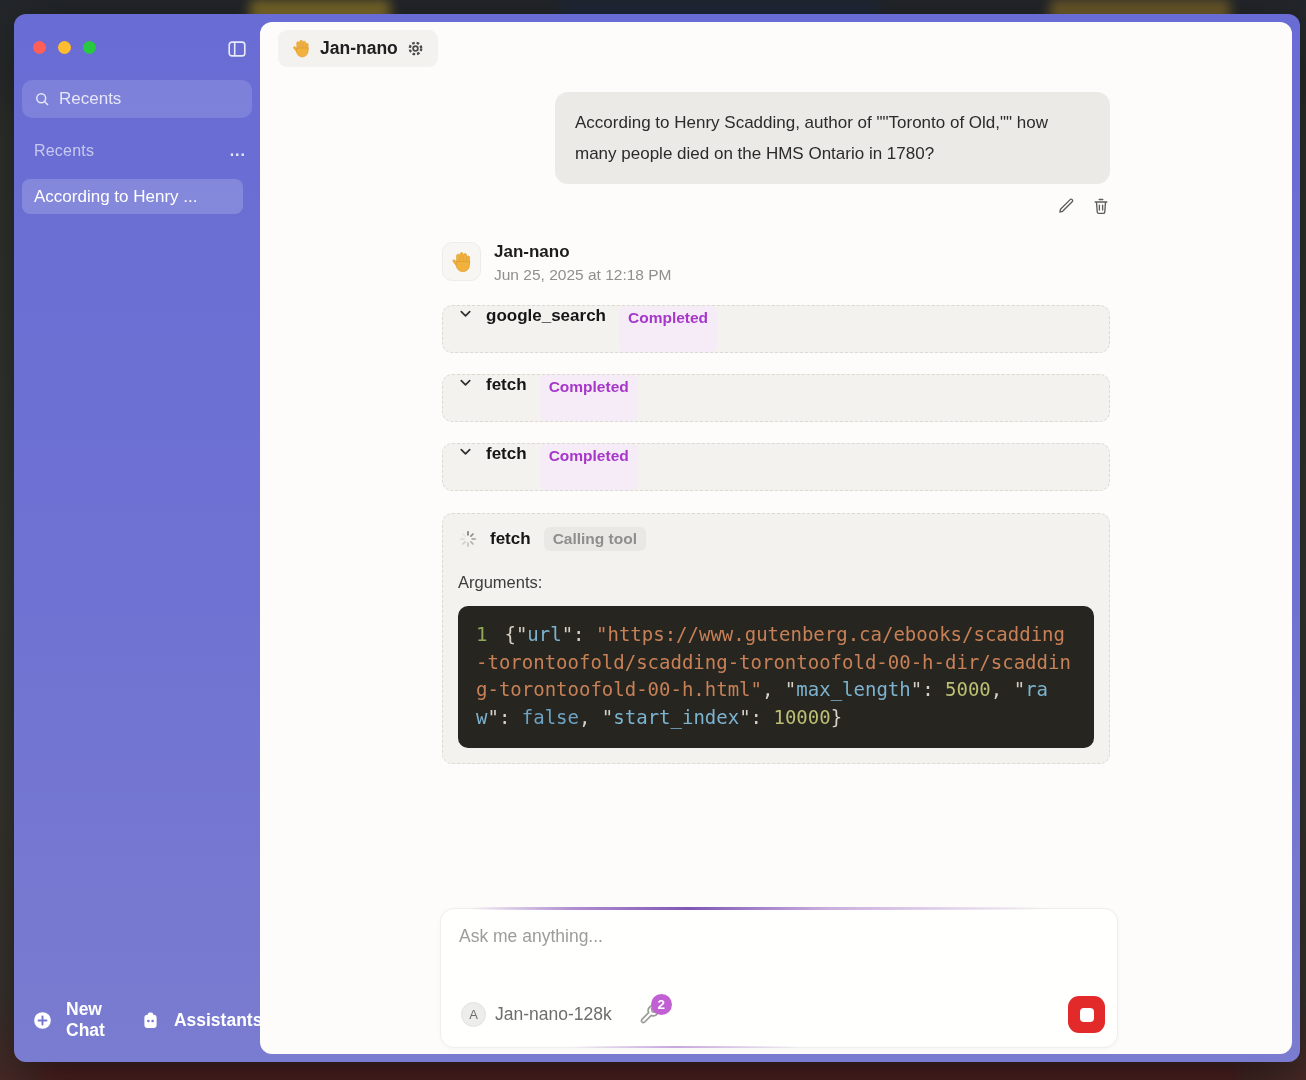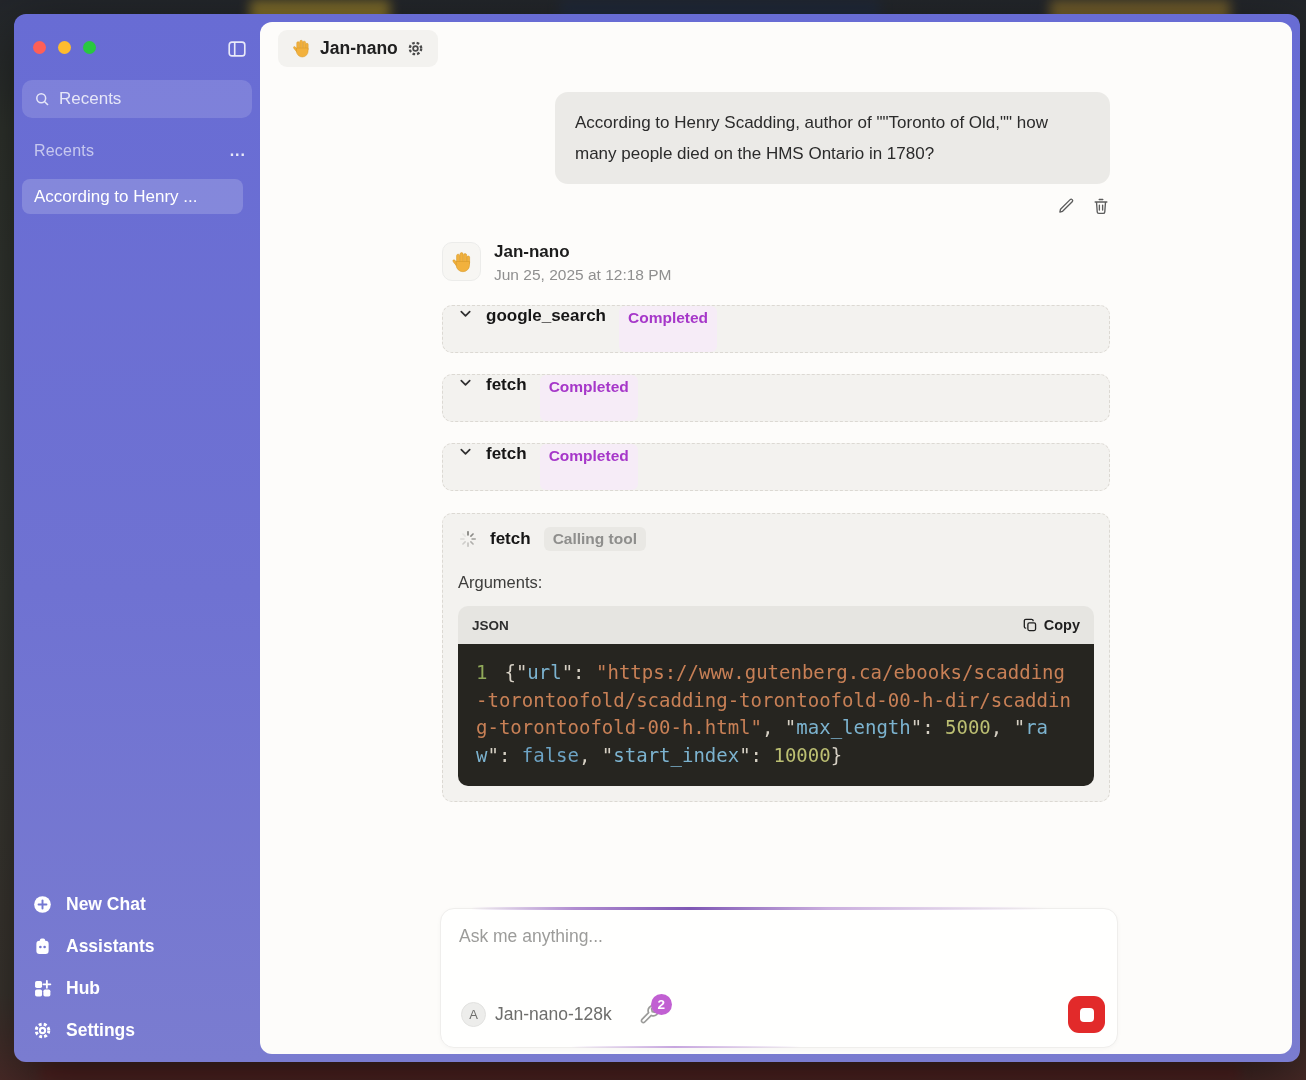--- a/index.html
+++ b/index.html
@@ -29,21 +29,21 @@
   .sb-toggle { position:absolute; right:12px; top:24px; width:22px; height:22px; opacity:.92; cursor:default; }
   .search { position:absolute; left:8px; top:66px; width:230px; height:38px; border-radius:10px;
     background:rgba(255,255,255,.14); display:flex; align-items:center; gap:8px; padding:0 12px;
     color:rgba(255,255,255,.8); font-size:17px; }
   .recents-row { position:absolute; left:20px; right:14px; top:128px; display:flex; justify-content:space-between; align-items:center; }
   .recents-label { font-size:16px; font-weight:400; color:rgba(255,255,255,.62); letter-spacing:.2px; }
   .recents-menu { color:rgba(255,255,255,.85); font-size:16px; font-weight:700; letter-spacing:1px; }
   .recent-item { position:absolute; left:8px; right:17px; top:165px; height:35px; border-radius:8px;
     background:rgba(255,255,255,.18); display:flex; align-items:center; padding:0 12px;
     font-size:17px; color:#fff; white-space:nowrap; overflow:hidden; }
-  .sb-nav { position:absolute; left:8px; right:8px; bottom:18px; display:flex; flex-direction:column; gap:15px; }
+  .sb-nav { position:absolute; left:8px; right:8px; bottom:18px; display:flex; gap:15px; }
   .sb-nav-item { display:flex; align-items:center; gap:13px; padding:3px 10px; font-size:17.5px; font-weight:600;
     color:#fff; border-radius:8px; }
   .sb-ic { width:21px; height:21px; flex:0 0 21px; }
 
   
   .main-wrap { flex:1; padding:8px 8px 8px 0; }
   .main { position:relative; width:100%; height:100%; background:#fdfcfa; border-radius:12px; overflow:hidden; }
 
   .title-pill { position:absolute; left:18px; top:8px; height:37px; border-radius:9px; background:#f3f2ef;
     display:flex; align-items:center; gap:8px; padding:0 13px; }
@@ -313,32 +313,20 @@
                 <line x1="4.4" y1="4.4" x2="6.8" y2="6.8" opacity=".12"></line>
                 </svg>
             </span>
             <span class="tool-name">fetch</span>
             <span class="badge calling">Calling tool</span>
           </div>
 
           <div class="args-label">Arguments:</div>
 
           <div class="codeblock">
-            <div class="code-head">
-              <span class="code-lang">JSON</span>
-              <span class="copy-btn">
-                <span class="copy-ic">
-                  <svg viewBox="0 0 16 16" fill="none" stroke="currentColor" stroke-width="1.4">
-                    <rect x="5.2" y="5.2" width="8.2" height="8.2" rx="1.6"></rect>
-                    <path d="M10.8 3.4V3a1.6 1.6 0 0 0-1.6-1.6H3A1.6 1.6 0 0 0 1.4 3v6.2A1.6 1.6 0 0 0 3 10.8h.4"></path>
-                    </svg>
-                </span>
-                <span>Copy</span>
-              </span>
-            </div>
             <div class="code-body"><span class="ln">1</span><span class="tk-punc">{"</span><span class="tk-key">url</span><span class="tk-punc">": </span><span class="tk-str">"https://www.gutenberg.ca/ebooks/scadding-torontoofold/scadding-torontoofold-00-h-dir/scadding-torontoofold-00-h.html"</span><span class="tk-punc">, "</span><span class="tk-key">max_length</span><span class="tk-punc">": </span><span class="tk-num">5000</span><span class="tk-punc">, "</span><span class="tk-key">raw</span><span class="tk-punc">": </span><span class="tk-bool">false</span><span class="tk-punc">, "</span><span class="tk-key">start_index</span><span class="tk-punc">": </span><span class="tk-num">10000</span><span class="tk-punc">}</span></div>
           </div>
         </div>
 
       </div>
 
       <div class="composer">
         <div class="placeholder">Ask me anything...</div>
         <div class="composer-row">
           <div class="model-chip">

